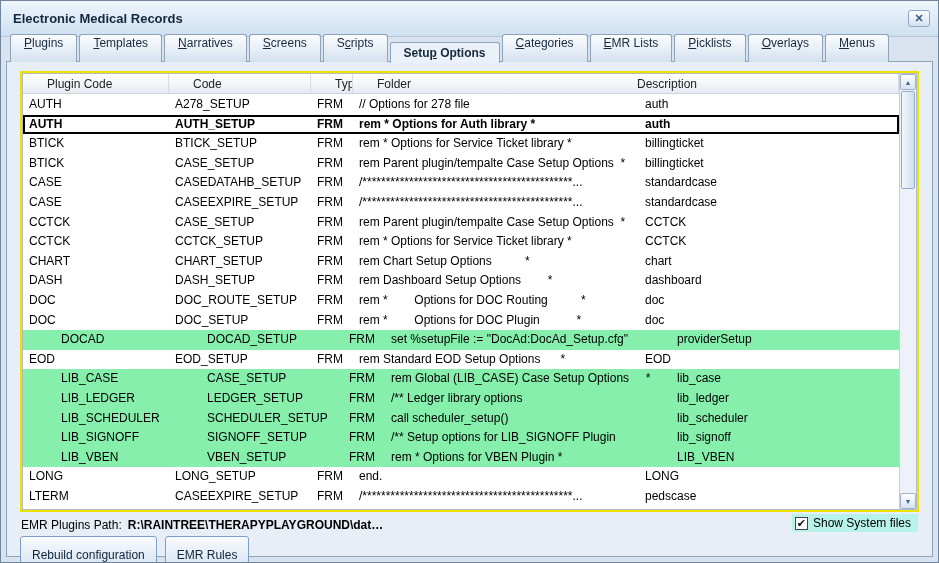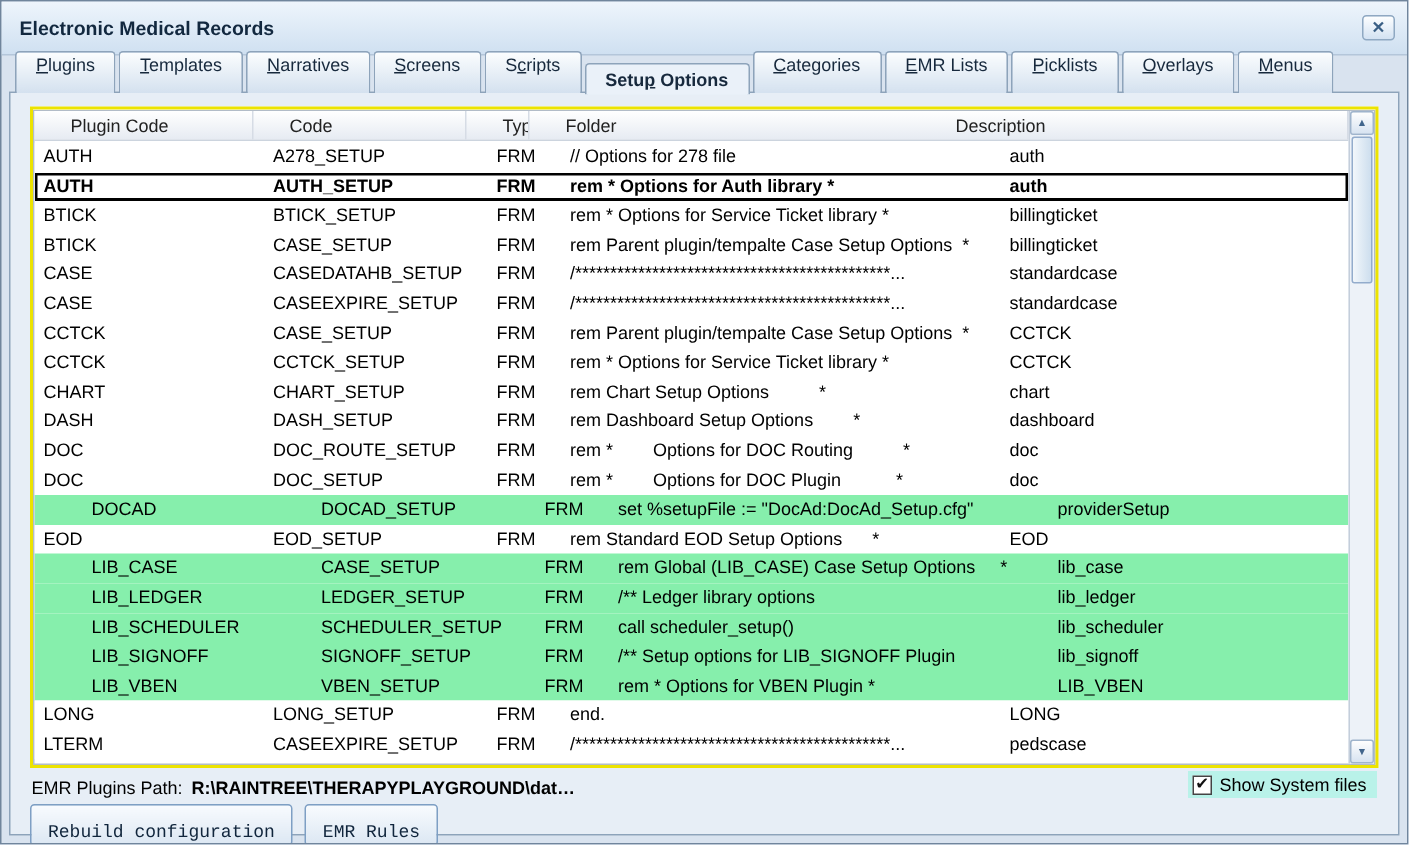--- a/index.html
+++ b/index.html
@@ -55,21 +55,21 @@
     border: 2px solid #ece300; background: #fff;
     box-shadow: inset 0 0 0 1px #b2bcc8;
   }
   .thead {
     position: absolute; top: 1px; left: 1px; right: 18px; height: 20px;
     display: flex; background: linear-gradient(#ffffff, #e6ebf2);
     border-bottom: 1px solid #ccd4de;
   }
   .tbody { position: absolute; top: 22px; left: 1px; right: 18px; bottom: 1px; overflow: hidden; }
 
-  .trow { display: flex; height: 19.6px; line-height: 19.5px; background: #fff; gap: 7px; }
+  .trow { display: flex; height: 19.6px; line-height: 19.5px; background: #fff; }
   .trow.cyan { background: #86efac; padding-left: 32px; }
   .trow.sel { font-weight: bold; box-shadow: inset 0 0 0 2px #000; }
 
   .cell {
     flex: none; font-size: 12px; color: #000;
     overflow: hidden; white-space: nowrap; padding-left: 6px;
   }
   .c1 { width: 146px; }
   .c2 { width: 142px; }
   .c3 { width: 42px; }
@@ -109,21 +109,21 @@
   }
   .cbox {
     width: 13px; height: 13px; background: #fff; border: 1px solid #444;
     font-size: 11px; line-height: 11px; text-align: center; color: #111;
   }
   .cbox .glyph { visibility: hidden; }
   .cbox.checked .glyph { visibility: visible; }
 
   .footer-buttons { position: absolute; left: 13px; top: 474px; display: flex; gap: 8px; }
   .btn {
-    height: 28px; padding: 11px 11px; font-size: 12px; font-family: Liberation Mono, monospace; color: #10253c;
+    height: 28px; padding: 11px 11px; font-size: 12px; font-family: Liberation Sans, sans-serif; color: #10253c;
     background: linear-gradient(#f8fbfe, #dce7f3);
     border: 1px solid #7e9fc4; border-radius: 3px; cursor: default;
   }
 </style>
 </head>
 <body>
 
 <div class="window">
 
   <div class="titlebar">

